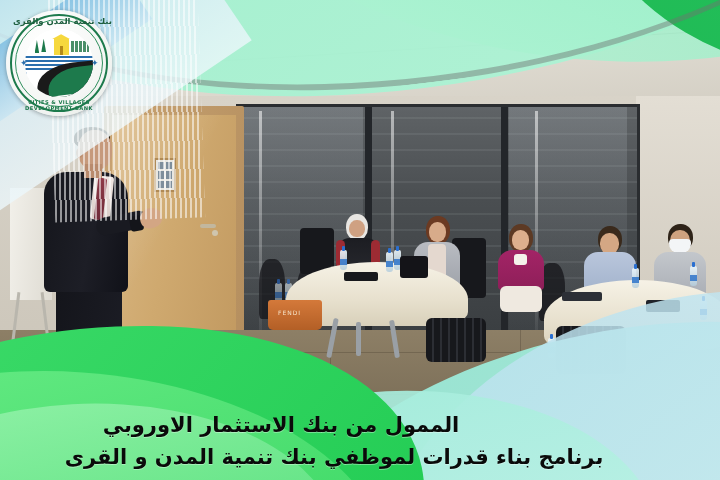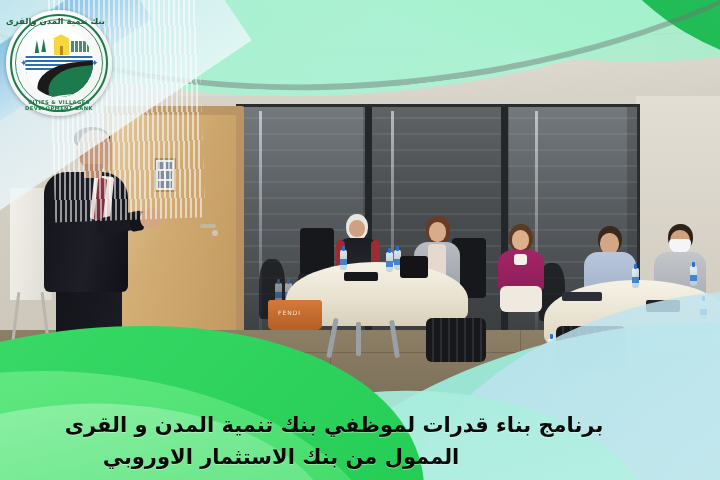--- a/index.html
+++ b/index.html
@@ -168,21 +168,21 @@
   .lg-wall{position:absolute;right:6%;top:18%;width:26%;height:16%;
     background:repeating-linear-gradient(90deg,#4a8f68 0 3px,#ffffff 3px 4px),
                repeating-linear-gradient(0deg,#4a8f68 0 3px,#ffffff 3px 4px);}
   .lg-road{position:absolute;left:18%;bottom:-6%;width:96%;height:56%;
     background:#1a1a1a;border-radius:58% 0 0 0;transform:rotate(-6deg);}
   .lg-road2{position:absolute;left:34%;bottom:-6%;width:80%;height:50%;
     background:#1d7a4c;border-radius:62% 0 0 0;transform:rotate(-6deg);}
   .lg-road3{position:absolute;left:26%;bottom:-2%;width:86%;height:44%;
     background:#ffffff;border-radius:60% 0 0 0;transform:rotate(-6deg);height:6%;}
   .logo-star{position:absolute;width:7px;height:7px;color:#2b6fad;font-size:9px;line-height:7px;text-align:center;}
-  .logo-text-ar{position:absolute;left:0;right:0;top:6px;text-align:left;
+  .logo-text-ar{position:absolute;left:0;right:0;top:6px;text-align:right;
     font-size:8.5px;font-weight:bold;color:#1d5e3e;letter-spacing:0;}
   .logo-text-en{position:absolute;left:0;right:0;bottom:5px;text-align:center;
     font-size:5.2px;font-weight:bold;color:#1d7a4c;letter-spacing:.4px;}
 
   
   .caption{position:absolute;left:0;right:0;bottom:6px;padding:0 12px;
     direction:rtl;text-align:center;}
   .cap-line{display:block;font-family:"DejaVu Sans","Liberation Sans",sans-serif;
     font-weight:bold;color:#0a0a0a;font-size:21px;line-height:1.52;
     text-shadow:0 1px 0 rgba(255,255,255,.35);}
@@ -379,17 +379,17 @@
     </div>
 
     <div class="logo-star" style="left:14px;top:50px;">✦</div>
     <div class="logo-star" style="right:14px;top:50px;">✦</div>
 
     <div class="logo-text-ar">بنك تنمية المدن والقرى</div>
     <div class="logo-text-en">CITIES &amp; VILLAGES DEVELOPMENT BANK</div>
   </div>
 
   <div class="caption">
+    <span class="cap-line l2">الممول من بنك الاستثمار الاوروبي</span>
     <span class="cap-line l1">برنامج بناء قدرات لموظفي بنك تنمية المدن و القرى</span>
-    <span class="cap-line l2">الممول من بنك الاستثمار الاوروبي</span>
   </div>
 
 </div>
 
 </body></html>

